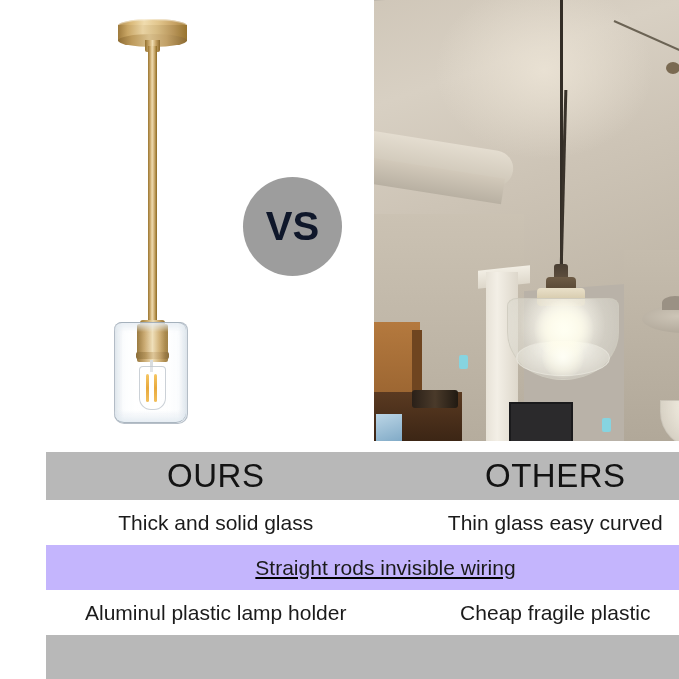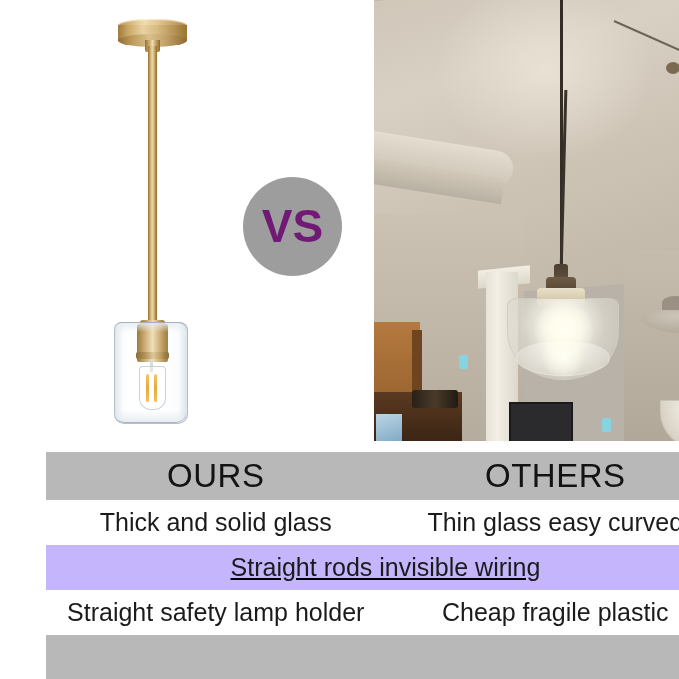--- a/index.html
+++ b/index.html
@@ -155,22 +155,22 @@
     position: absolute;
     left: 243px; top: 177px;
     width: 99px; height: 99px;
     border-radius: 50%;
     background: #9d9d9d;
     display: flex;
     align-items: center;
     justify-content: center;
   }
   #vs-badge .vs-text {
-    color: #701a75;
-    font-size: 46px;
+    color: #0f172a;
+    font-size: 40px;
     font-weight: bold;
     letter-spacing: 0px;
     line-height: 1;
     padding-bottom: 2px;
   }
 
   
   #others-photo {
     position: absolute;
     left: 374px; top: 0;
@@ -405,21 +405,21 @@
   .row.shaded { height: 45px; background: #c4b5fd; text-decoration: underline; }
   .row.plain  { height: 45px; background: #ffffff; }
   .row.last   { height: 44px; background: #b8b8b8; }
   .cell {
     flex: 1 1 50%;
     display: flex;
     align-items: center;
     justify-content: center;
     text-align: center;
     color: #1b1b1b;
-    font-size: 25px;
+    font-size: 21px;
     padding: 0 6px;
     box-sizing: border-box;
   }
   .cell.head {
     font-size: 33px;
     letter-spacing: 0.5px;
     color: #131313;
   }
 </style>
 </head>
@@ -493,20 +493,20 @@
   <div class="row plain">
     <div class="cell">Thick and solid glass</div>
     <div class="cell">Thin glass easy curved</div>
   </div>
 
   <div class="row shaded">
     <div class="cell">Straight rods invisible wiring</div>
   </div>
 
   <div class="row plain">
-    <div class="cell">Straight safety lamp holder</div>
+    <div class="cell">Aluminul plastic lamp holder</div>
     <div class="cell">Cheap fragile plastic</div>
   </div>
 
   <div class="row last">
   </div>
 
 </div>
 
 </body></html>

